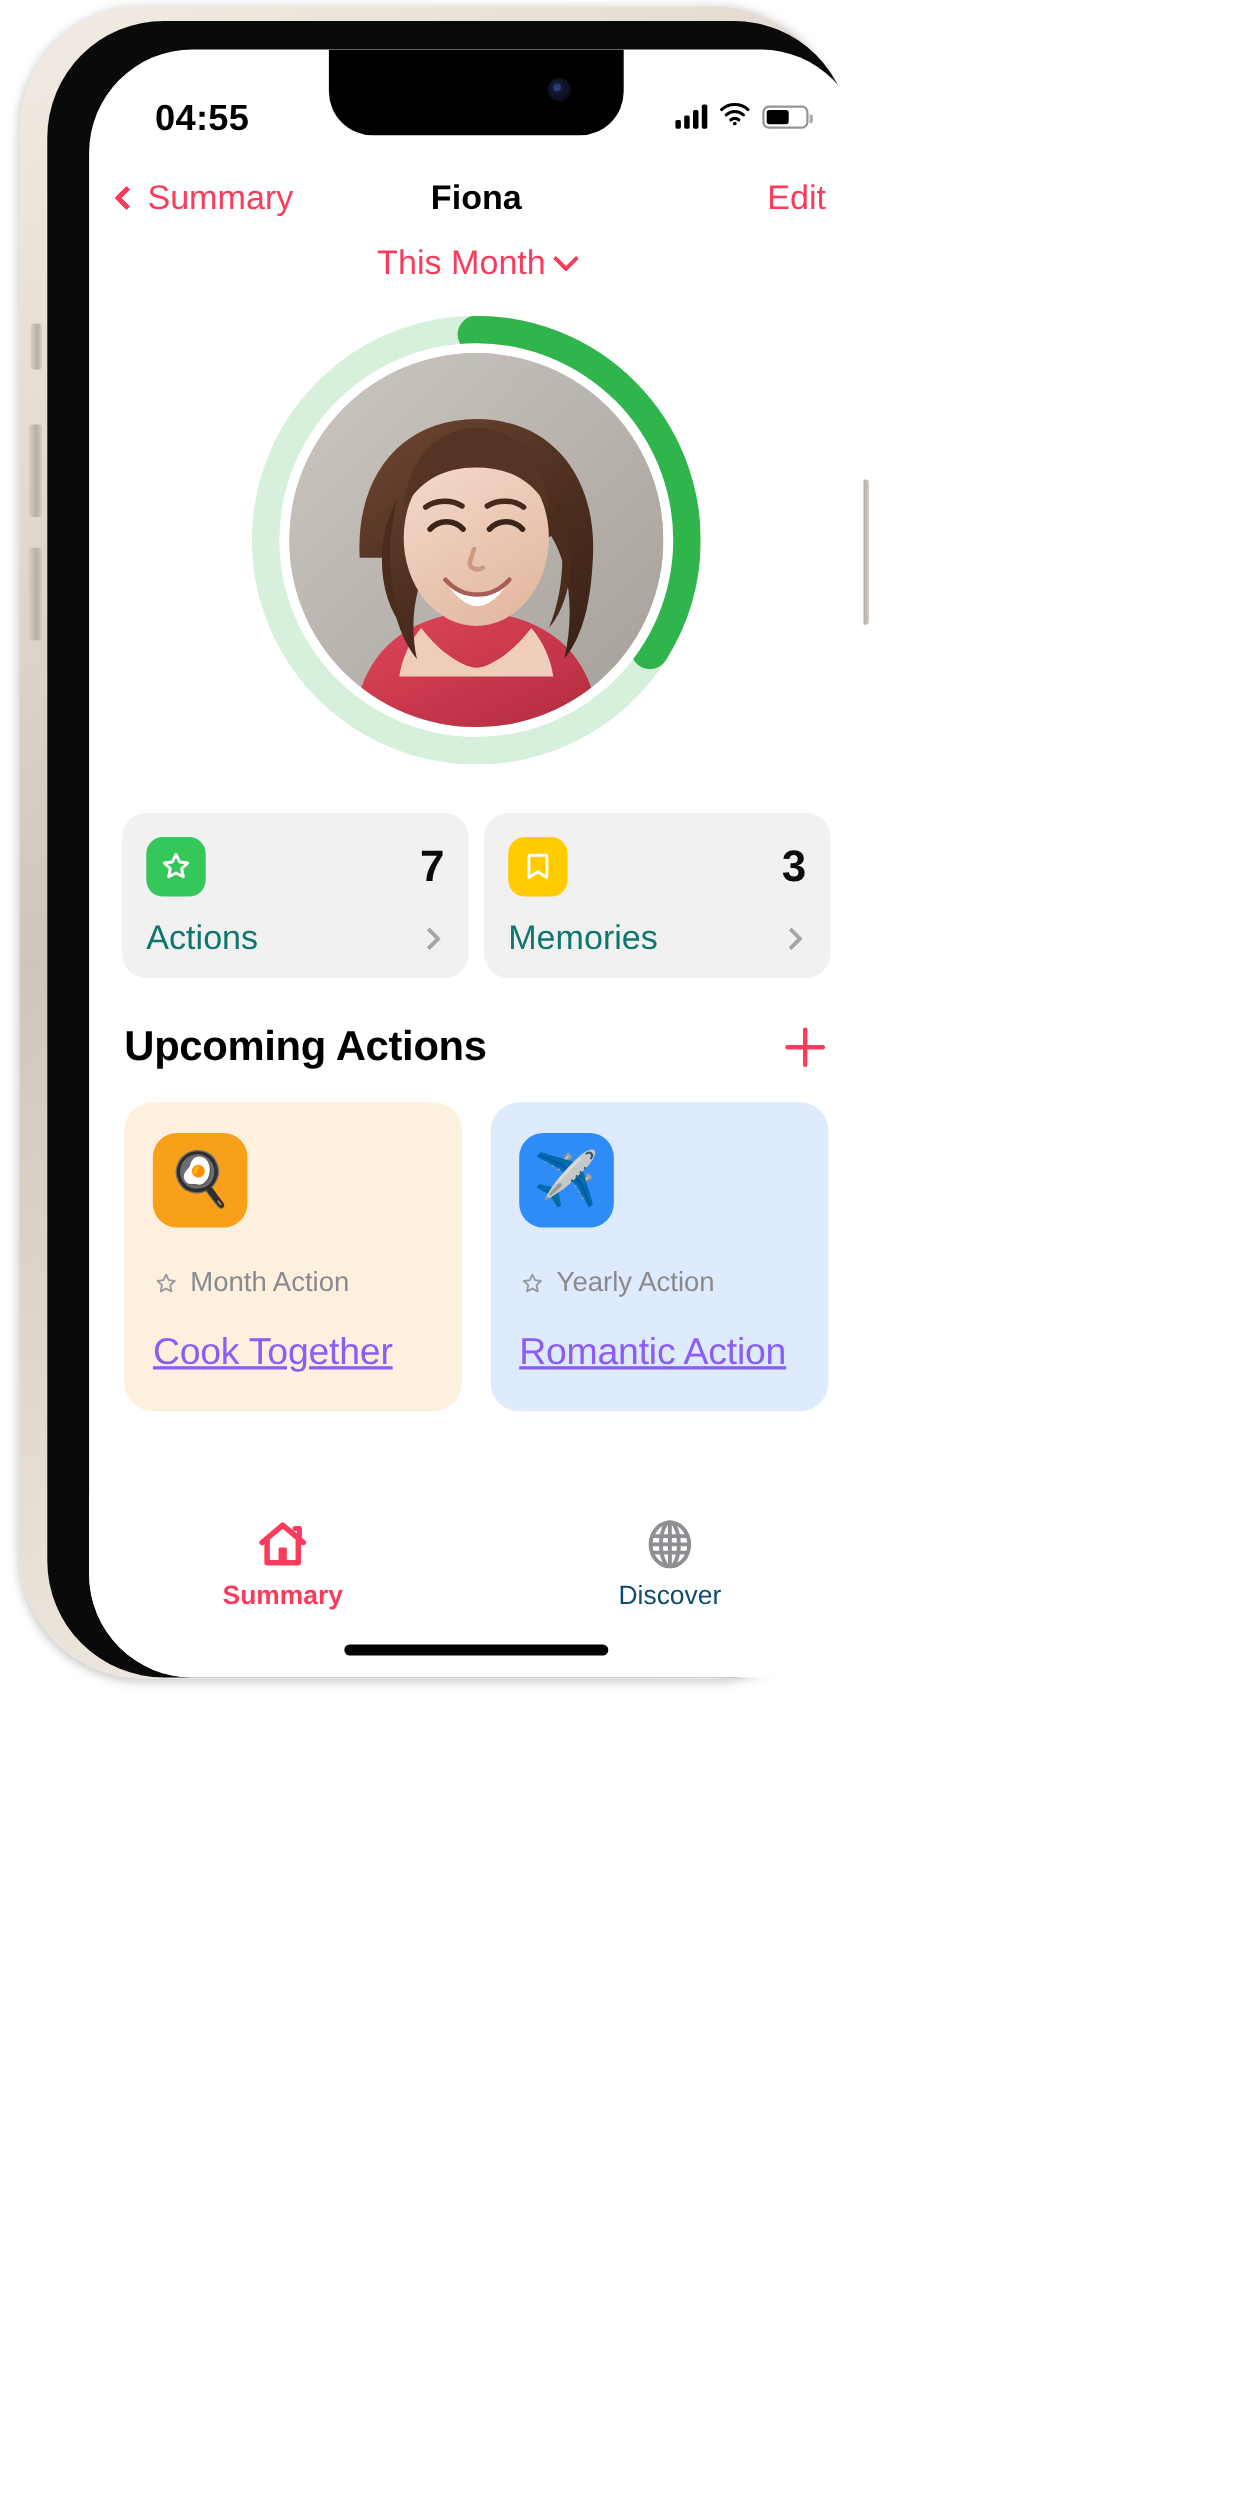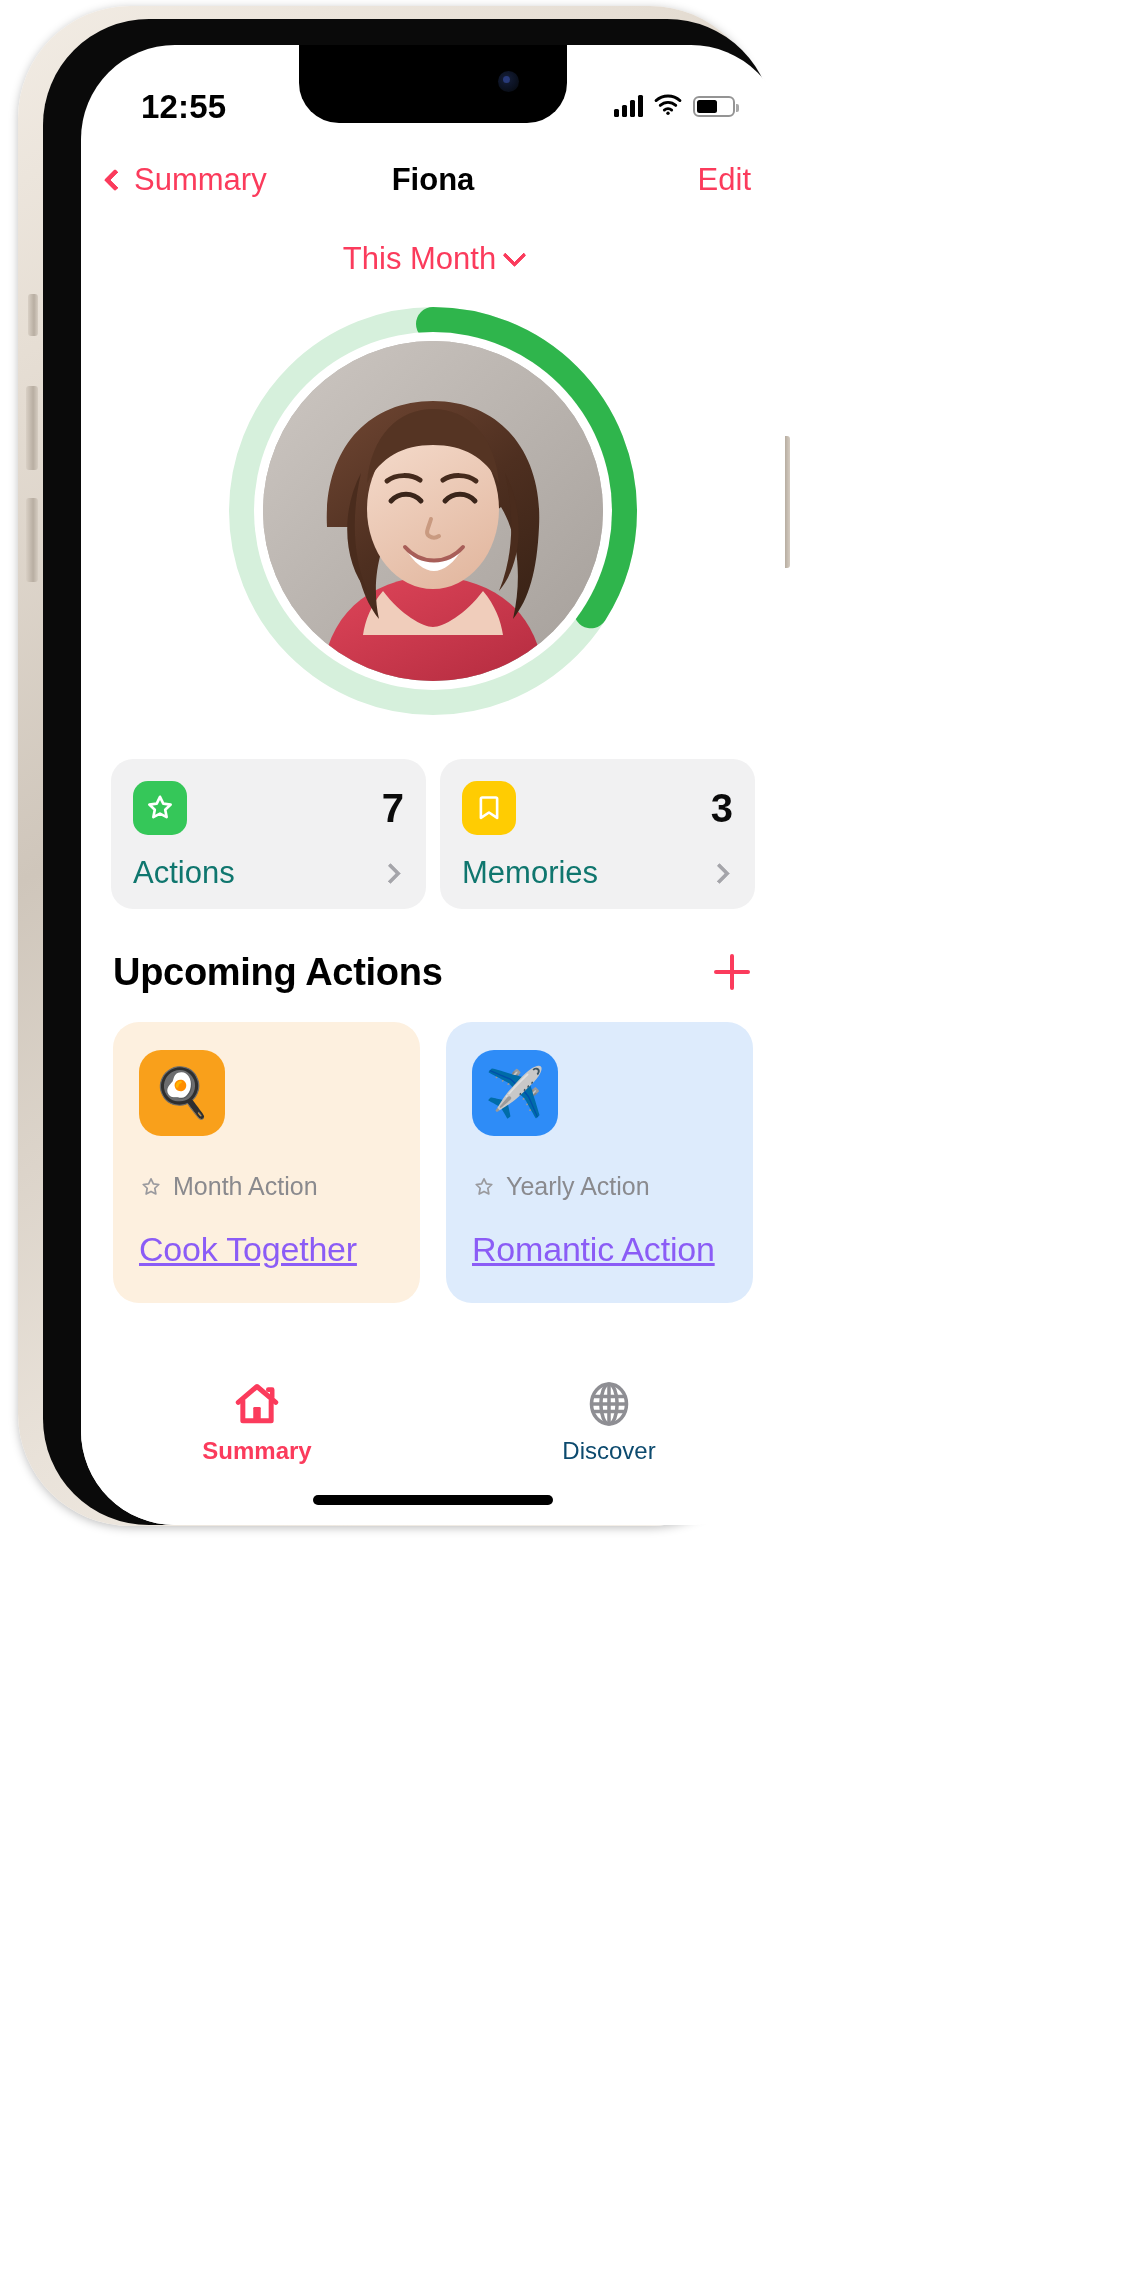--- a/index.html
+++ b/index.html
@@ -186,21 +186,21 @@
     cursor: pointer;
     z-index: 2;
   }
 
   
   .period {
     display: flex;
     align-items: center;
     justify-content: center;
     gap: 10px;
-    margin-top: 22px;
+    margin-top: 2px;
     color: #FB3B5C;
     font-size: 31px;
     font-weight: 500;
     cursor: pointer;
   }
   .chev-down {
     display:inline-block;
     width: 17px; height: 17px;
     border-right: 4.5px solid #FB3B5C;
     border-bottom: 4.5px solid #FB3B5C;
@@ -396,21 +396,21 @@
     <div class="btn-side btn-power"></div>
 
     <div class="phone-band">
       <div class="phone-screen">
 
         <div class="notch">
           <div class="notch-cam"></div>
         </div>
 
         <div class="statusbar">
-          <div class="status-time">12:55</div>
+          <div class="status-time">04:55</div>
           <div class="status-icons">
             <span class="signal">
               <i></i>
                 <i></i>
                 <i></i>
                 <i></i>
             </span>
             <span>
               <svg width="28" height="21" viewBox="0 0 28 21" fill="none">
                 <path d="M2 6.6C5.3 3.6 9.4 2 14 2s8.7 1.6 12 4.6" stroke="#000" stroke-width="2.8" stroke-linecap="round"></path>

